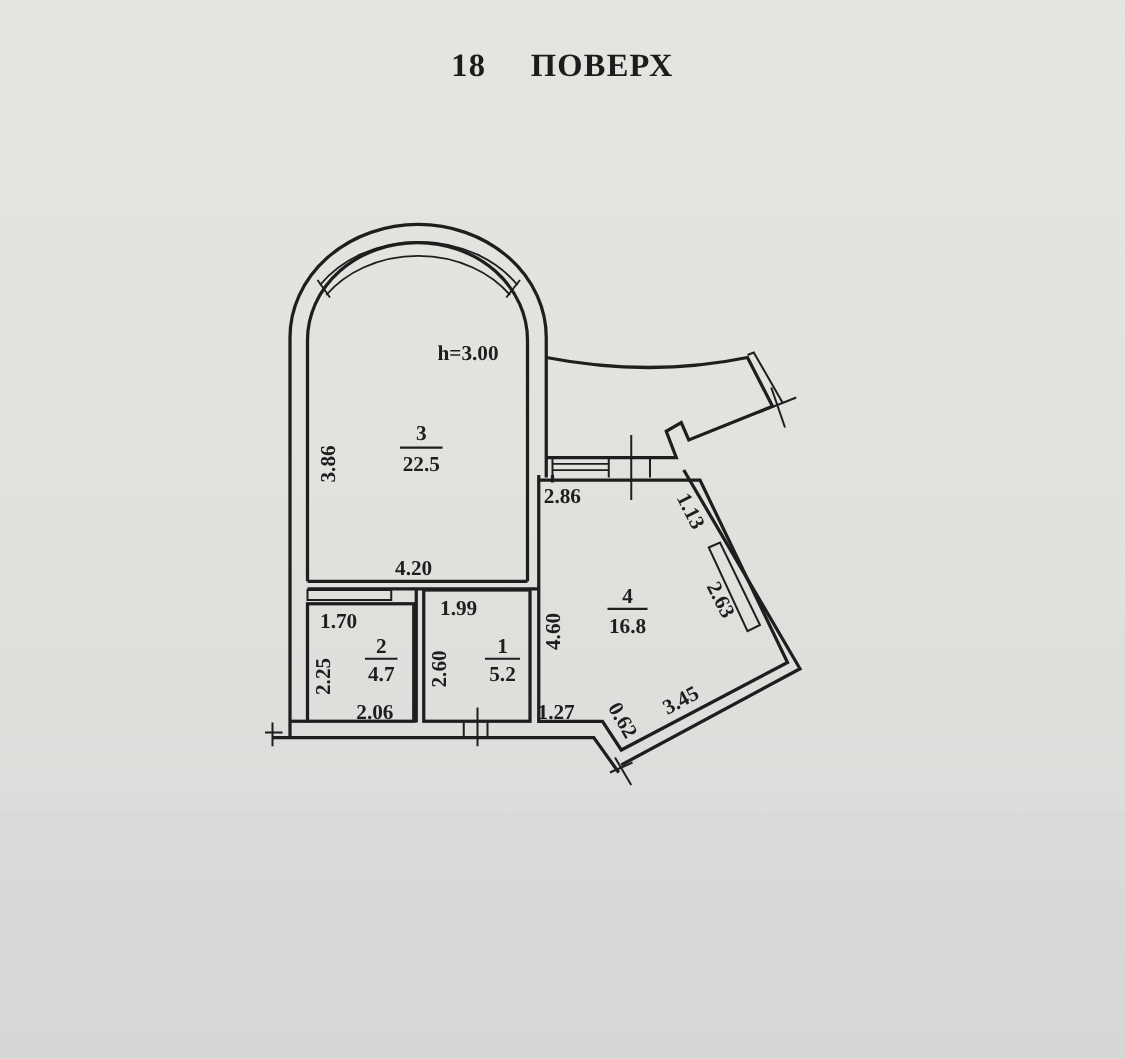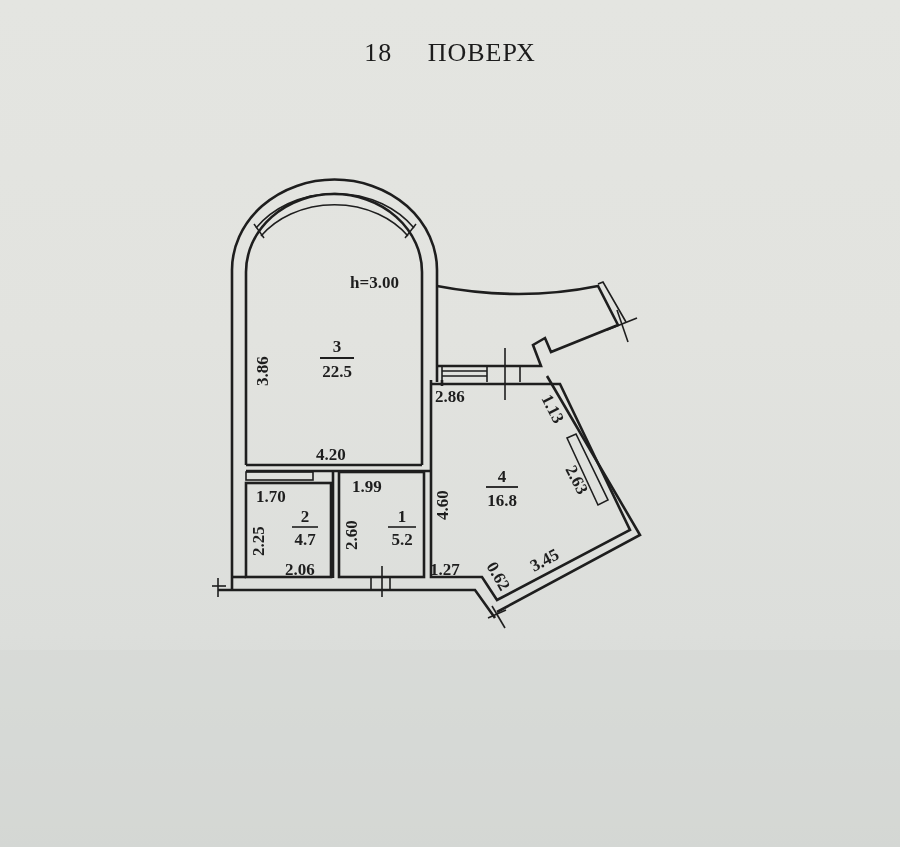--- a/index.html
+++ b/index.html
@@ -1,20 +1,20 @@
 <!DOCTYPE html>
 <html><head>
 <meta charset="utf-8">
 <style>
   html,body{margin:0;padding:0;}
   body{width:900px;height:847px;overflow:hidden;position:relative;
     background:linear-gradient(180deg,#e4e5e1 0%,#e2e3df 40%,#dcdedb 75%,#d3d5d2 100%);
     font-family:"Liberation Serif",serif;}
   .lowband{position:absolute;left:0;top:650px;width:900px;height:197px;background:#d6d8d5;opacity:.6;}
-  .title{position:absolute;left:0;top:38px;width:900px;text-align:center;font-weight:normal;font-size:26px;color:#1c1c1c;letter-spacing:1px;}
+  .title{position:absolute;left:0;top:38px;width:900px;text-align:center;font-weight:bold;font-size:26px;color:#1c1c1c;letter-spacing:1px;}
   .title span{margin:0 14px;}
   svg{position:absolute;left:0;top:0;}
   .lbl{font-family:"Liberation Serif",serif;font-weight:bold;fill:#1e1e1e;font-size:17px;}
 </style>
 </head>
 <body>
 
 <div class="lowband"></div>
 
 <div class="title">

